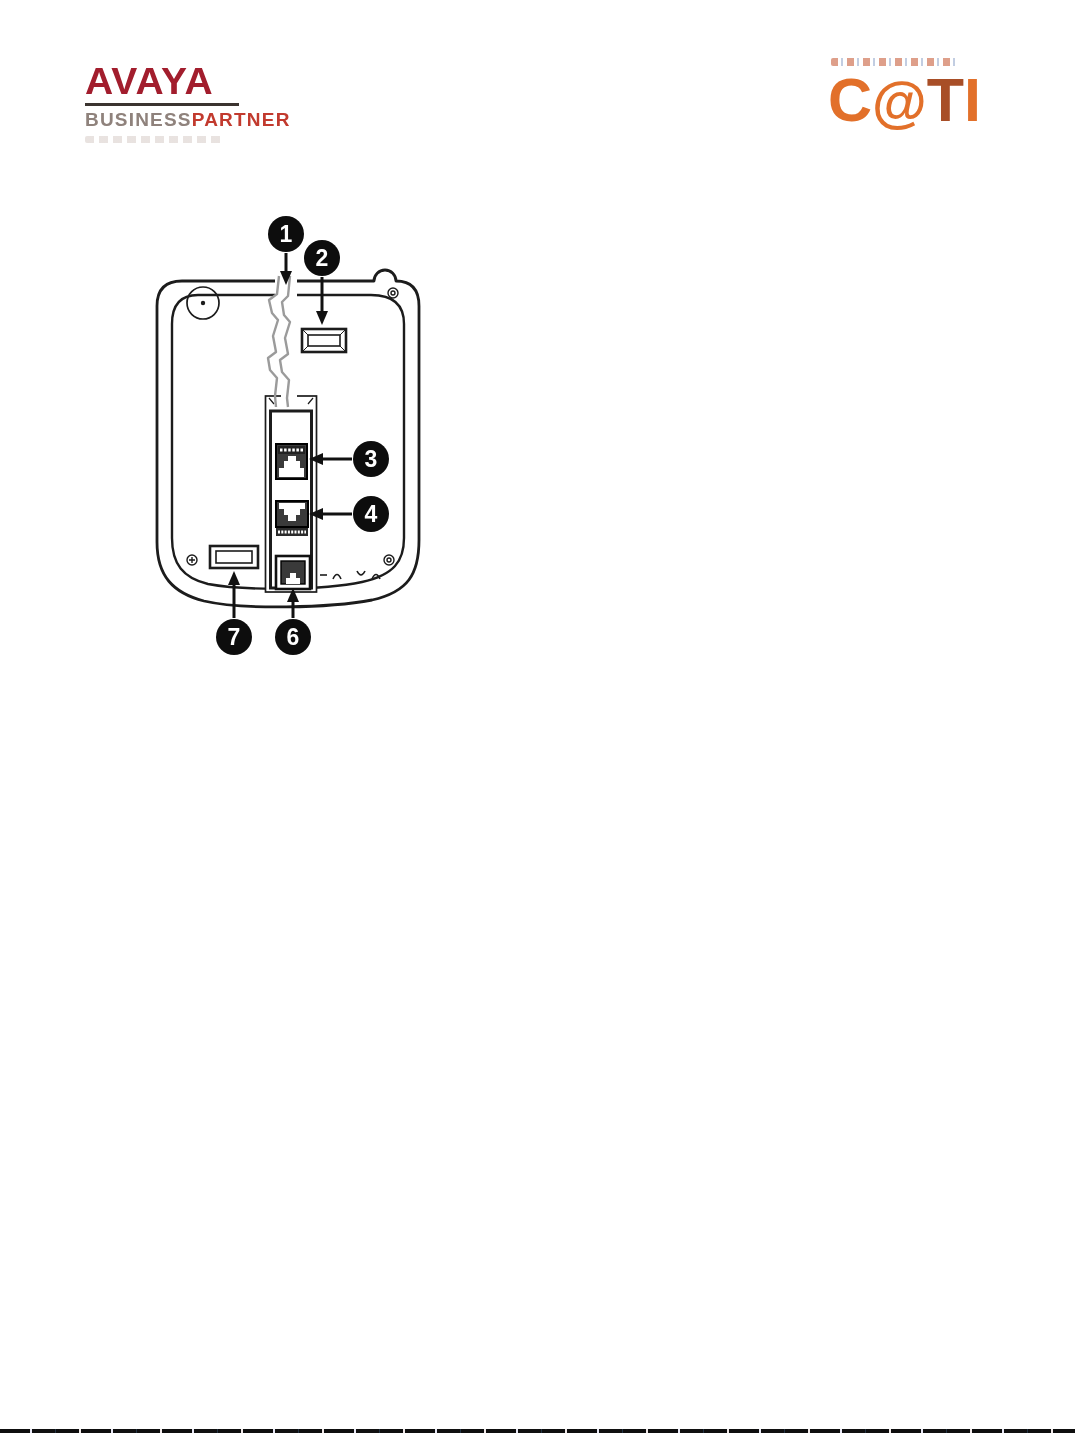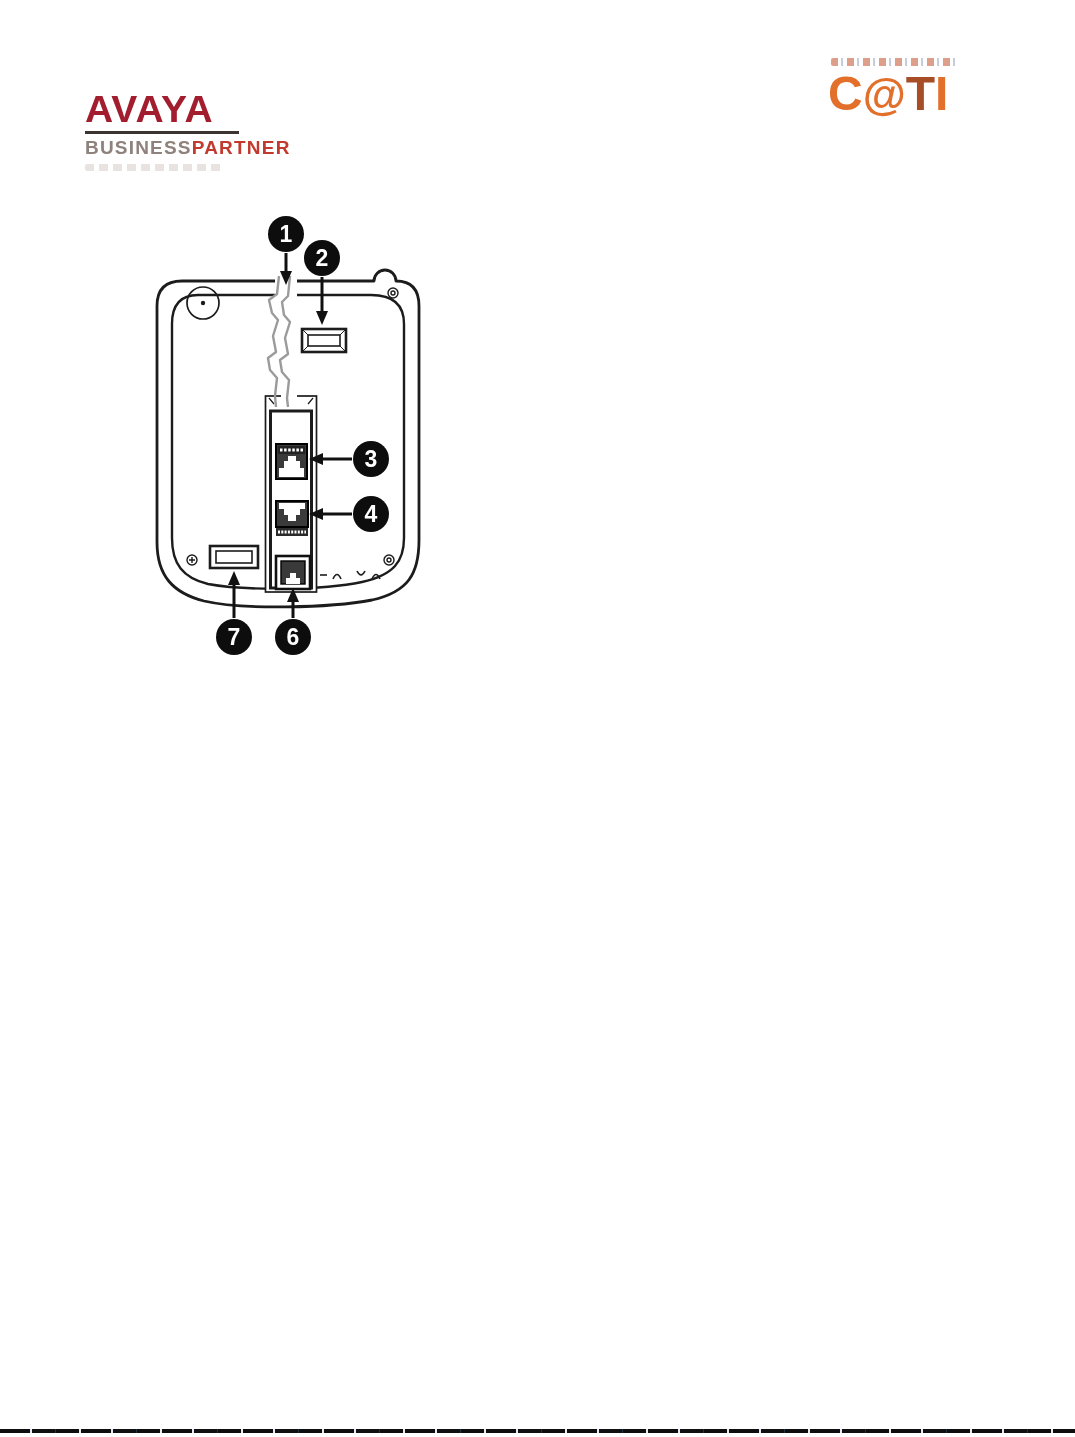--- a/index.html
+++ b/index.html
@@ -6,21 +6,21 @@
   .page {
     position: relative;
     width: 1075px; height: 1437px;
     margin: 0 auto;
     background: #ffffff;
     overflow: hidden;
     font-family: "Liberation Sans", "DejaVu Sans", sans-serif;
   }
 
   
-  .avaya-logo { position:absolute; left:85px; top:62px; width:154px;margin-top:28px; }
+  .avaya-logo { position:absolute; left:85px; top:62px; width:154px; }
   .avaya-word {
     font-size: 39px; font-weight: bold; letter-spacing: 1px;
     color: #a21d2d; line-height: 1; transform: scaleY(.96);
   }
   .avaya-rule { height:3px; background:#3b3430; margin-top:2px; }
   .avaya-sub { margin-top:3px; font-size:19px; font-weight:bold; letter-spacing:1.2px; white-space:nowrap; }
   .avaya-sub .biz { color:#8f827c; }
   .avaya-sub .par { color:#c23a2e; }
   .avaya-smudge {
     margin-top:5px; height:7px; width:140px; opacity:.45; border-radius:2px;
@@ -28,21 +28,21 @@
   }
 
   
   .cati-logo { position:absolute; left:828px; top:58px; width:145px; }
   .cati-tagline {
     height:8px; width:128px; margin:0 0 4px 3px; border-radius:2px;
     background: repeating-linear-gradient(90deg,
       rgba(200,95,60,.6) 0 7px, rgba(255,255,255,0) 7px 10px,
       rgba(120,145,190,.45) 10px 12px, rgba(255,255,255,0) 12px 16px);
   }
-  .cati-word { font-size:48px; font-weight:bold; line-height:1; letter-spacing:0; white-space:nowrap; }
+  .cati-word { font-size:61px; font-weight:bold; line-height:1; letter-spacing:0; white-space:nowrap; }
   .cati-word .at { font-size:.92em; }
 
   
   .diagram { position:absolute; left:0; top:0; width:1075px; height:720px; }
   .diagram svg { position:absolute; left:140px; top:195px; }
 
   .callout {
     position:absolute; width:36px; height:36px; border-radius:50%;
     background:#0d0d0d; color:#ffffff;
     display:flex; align-items:center; justify-content:center;

